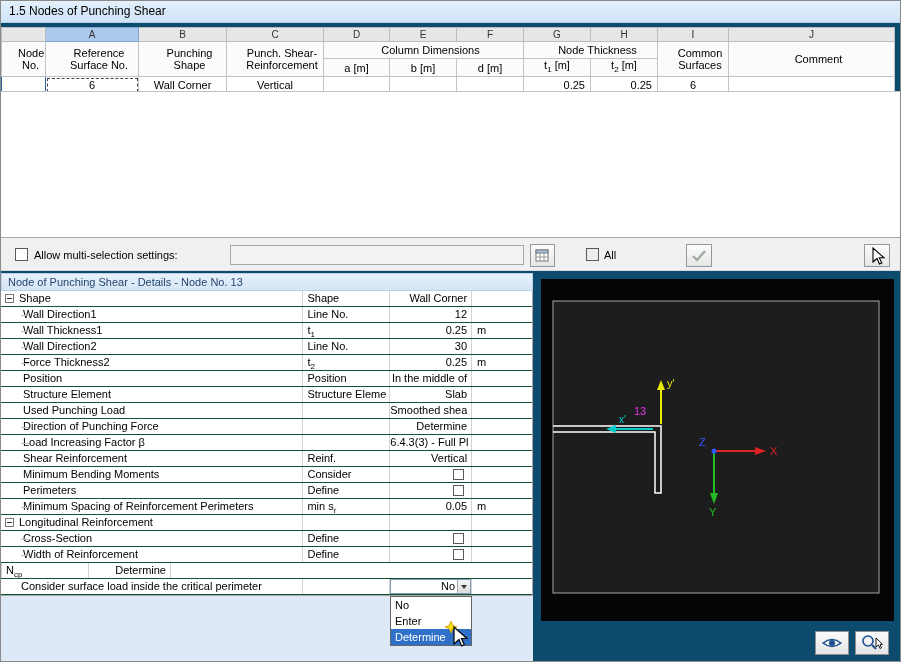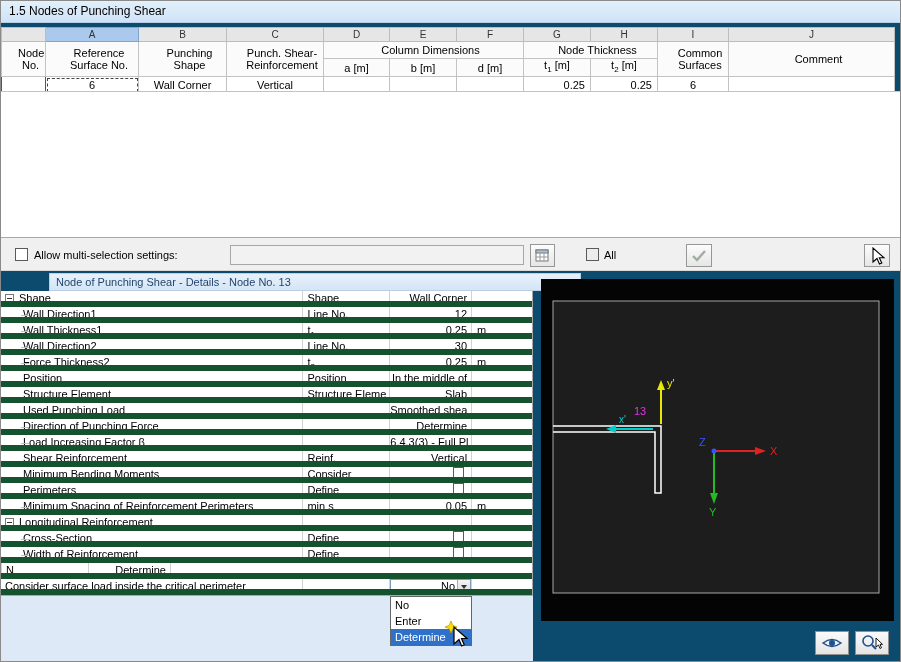--- a/index.html
+++ b/index.html
@@ -39,34 +39,34 @@
   .ms-input { position:absolute; left:229px; top:7px; width:294px; height:20px;
               border:1px solid #a7a7a7; background:#f2f2f2; font-size:11px; padding:0 4px;
               font-family:"Liberation Sans",sans-serif; }
   .ms-btn { position:absolute; height:23px; background:linear-gradient(#fcfcfc,#e6e6e6);
             border:1px solid #979797; display:flex; align-items:center; justify-content:center; }
   .cbx-dis { background:#ececec !important; }
 
   
   .dheader { position:absolute; top:272px; left:0; width:532px; height:18px;
     background:linear-gradient(#e8f1fb,#d4e5f6); border:1px solid #b9cfe6;
-    font-size:11px; line-height:16px; padding-left:6px; color:#24476f;margin-left:48px; }
+    font-size:11px; line-height:16px; padding-left:6px; color:#24476f; }
   .pgrid { position:absolute; top:290px; left:0; width:532px; height:305px;
            background:#fff; border-right:1px solid #a8a8a8; border-bottom:1px solid #a8a8a8;
            font-size:11px; }
-  .prow { display:flex; height:16px; line-height:15px; border-bottom:6px solid #14532d; }
+  .prow { display:flex; height:16px; line-height:15px; border-bottom:1px solid #14532d; }
   .c-label { width:302px; overflow:hidden; white-space:nowrap; padding-left:22px; }
   .c-attr  { width:87px;  border-left:1px solid #d2d2d2; padding-left:4px;
              overflow:hidden; white-space:nowrap; }
   .c-val   { width:82px;  border-left:1px solid #d2d2d2; text-align:right;
              padding-right:4px; overflow:hidden; white-space:nowrap; }
   .c-unit  { width:61px;  border-left:1px solid #d2d2d2; padding-left:5px;
              overflow:hidden; white-space:nowrap; }
   .prow.grp .c-label { padding-left:4px; }
-  .prow.l0  .c-label { padding-left:4px; }
+  .prow.l0  .c-label { padding-left:20px; }
   .prow.l2  .c-label { position:relative; }
   .prow.l2  .c-label::before { content:""; position:absolute; left:20px; top:8px;
                                width:8px; height:1px; background:#bdbdbd; }
   .minusbox { display:inline-block; width:9px; height:9px; border:1px solid #7a7a7a;
               background:#fff; margin-right:5px; position:relative; top:1px; }
   .minusbox::before { content:""; position:absolute; left:1px; top:3px; width:5px;
                       height:1px; background:#333; }
   sub { font-size:8px; }
   .c-val.val-cbx { display:flex; justify-content:flex-end; align-items:center;
                    padding-right:7px; }

